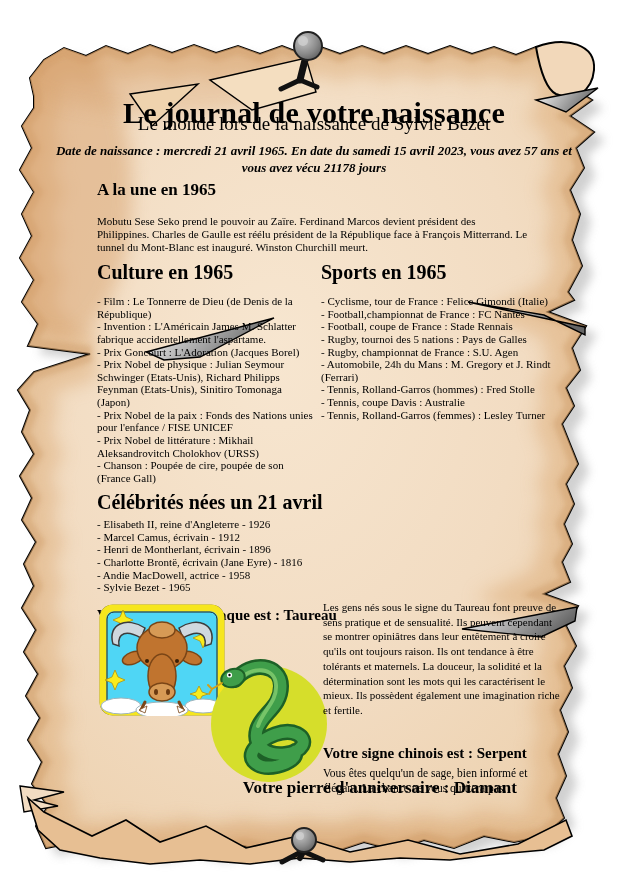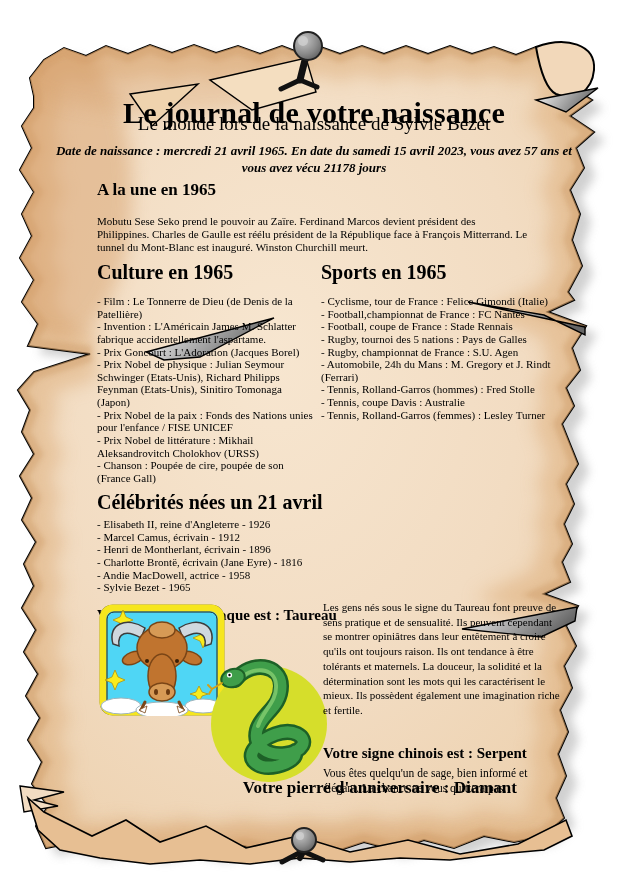--- a/index.html
+++ b/index.html
@@ -119,21 +119,21 @@
 
   <section class="abs sec-headline">
     <h2>A la une en 1965</h2>
     <p>Mobutu Sese Seko prend le pouvoir au Zaïre. Ferdinand Marcos devient président des Philippines. Charles de Gaulle est réélu président de la République face à François Mitterrand. Le tunnel du Mont-Blanc est inauguré. Winston Churchill meurt.</p>
   </section>
 
   <section class="abs sec-columns">
     <div class="col col-culture">
       <h2>Culture en 1965</h2>
       <div>
-          <div class="list-item">- Film : Le Tonnerre de Dieu (de Denis de la Patellière)</div>
+          <div class="list-item">- Film : Le Tonnerre de Dieu (de Denis de la République)</div>
           <div class="list-item">- Invention : L'Américain James M. Schlatter fabrique accidentellement l'aspartame.</div>
           <div class="list-item">- Prix Goncourt : L'Adoration (Jacques Borel)</div>
           <div class="list-item">- Prix Nobel de physique : Julian Seymour Schwinger (Etats-Unis), Richard Philipps Feynman (Etats-Unis), Sinitiro Tomonaga (Japon)</div>
           <div class="list-item">- Prix Nobel de la paix : Fonds des Nations unies pour l'enfance / FISE  UNICEF</div>
           <div class="list-item">- Prix Nobel de littérature : Mikhail Aleksandrovitch Cholokhov (URSS)</div>
           <div class="list-item">- Chanson : Poupée de cire, poupée de son (France Gall)</div>
         </div>
     </div>
     <div class="col col-sports">
       <h2>Sports en 1965</h2>

